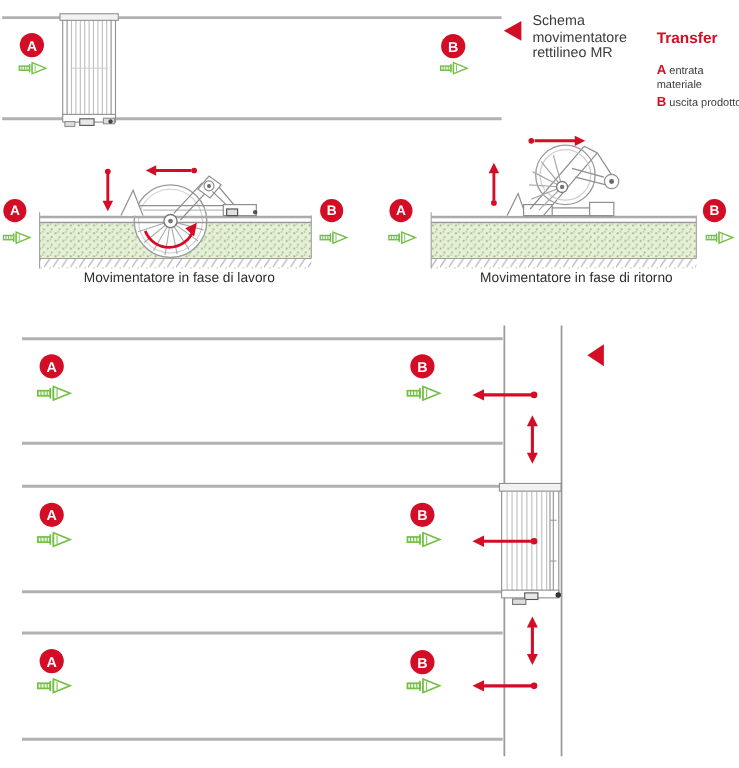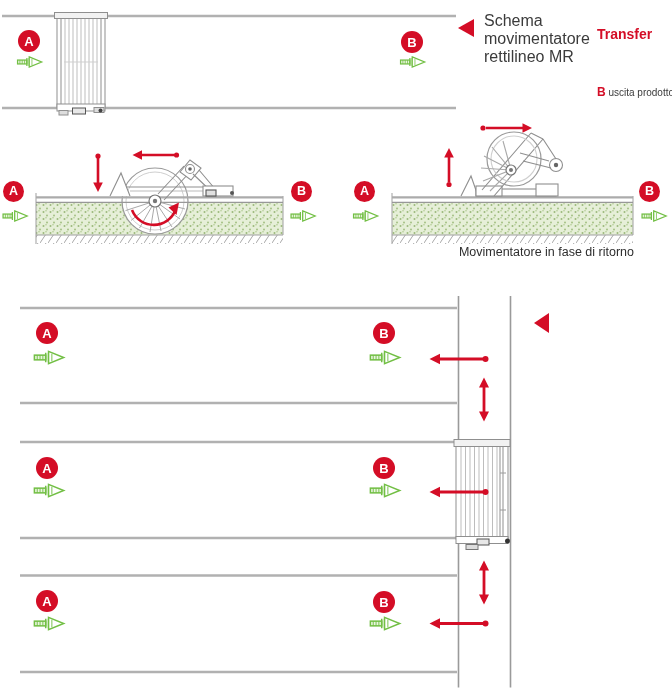--- a/index.html
+++ b/index.html
@@ -21,21 +21,21 @@
   }
   .badge.sm{width:21px;height:21px;font-size:12.5px;}
   .ga{position:absolute;}
   .tri{
     position:absolute;width:0;height:0;
     border-top:9px solid transparent;border-bottom:9px solid transparent;
     border-right:16px solid var(--red);
   }
   .tri.b{border-top-width:10px;border-bottom-width:10px;border-right-width:15px;}
   .schema-title{
-    position:absolute;font-size:16px;line-height:1.12;color:var(--text);
+    position:absolute;font-size:13px;line-height:1.12;color:var(--text);
   }
   .legend-title{
     position:absolute;font-size:14px;font-weight:bold;color:var(--red);
   }
   .legend-item{
     position:absolute;font-size:10px;line-height:1.25;color:var(--text);
   }
   .legend-item .lk{color:var(--red);font-weight:bold;font-size:12px;}
   .nowrap{white-space:nowrap;}
   .caption{
@@ -255,19 +255,21 @@
       <use href="#gArrow"></use>
     </svg>
   <svg class="ga" style="left:369px;top:615px;" width="33" height="17">
       <use href="#gArrow"></use>
     </svg>
 
   <div class="tri" style="left:458px;top:19px;"></div>
   <div class="schema-title" style="left:484px;top:12px;width:110px;">Schema movimentatore rettilineo MR</div>
 
   <div class="legend-title" style="left:597px;top:26px;">Transfer</div>
+  <div class="legend-item" style="left:597px;top:56px;width:70px;"><b class="lk">A</b> <span>entrata materiale</span></div>
   <div class="legend-item nowrap" style="left:597px;top:85px;"><b class="lk">B</b> <span>uscita prodotto</span></div>
 
-  <div class="caption" style="left:414px;top:245px;text-align:right;">Movimentatore in fase di ritorno</div>
+  <div class="caption" style="left:53px;top:245px;">Movimentatore in fase di lavoro</div>
+  <div class="caption" style="left:414px;top:245px;">Movimentatore in fase di ritorno</div>
 
   <div class="tri b" style="left:534px;top:313px;"></div>
 
 </div>
 
 </body></html>

